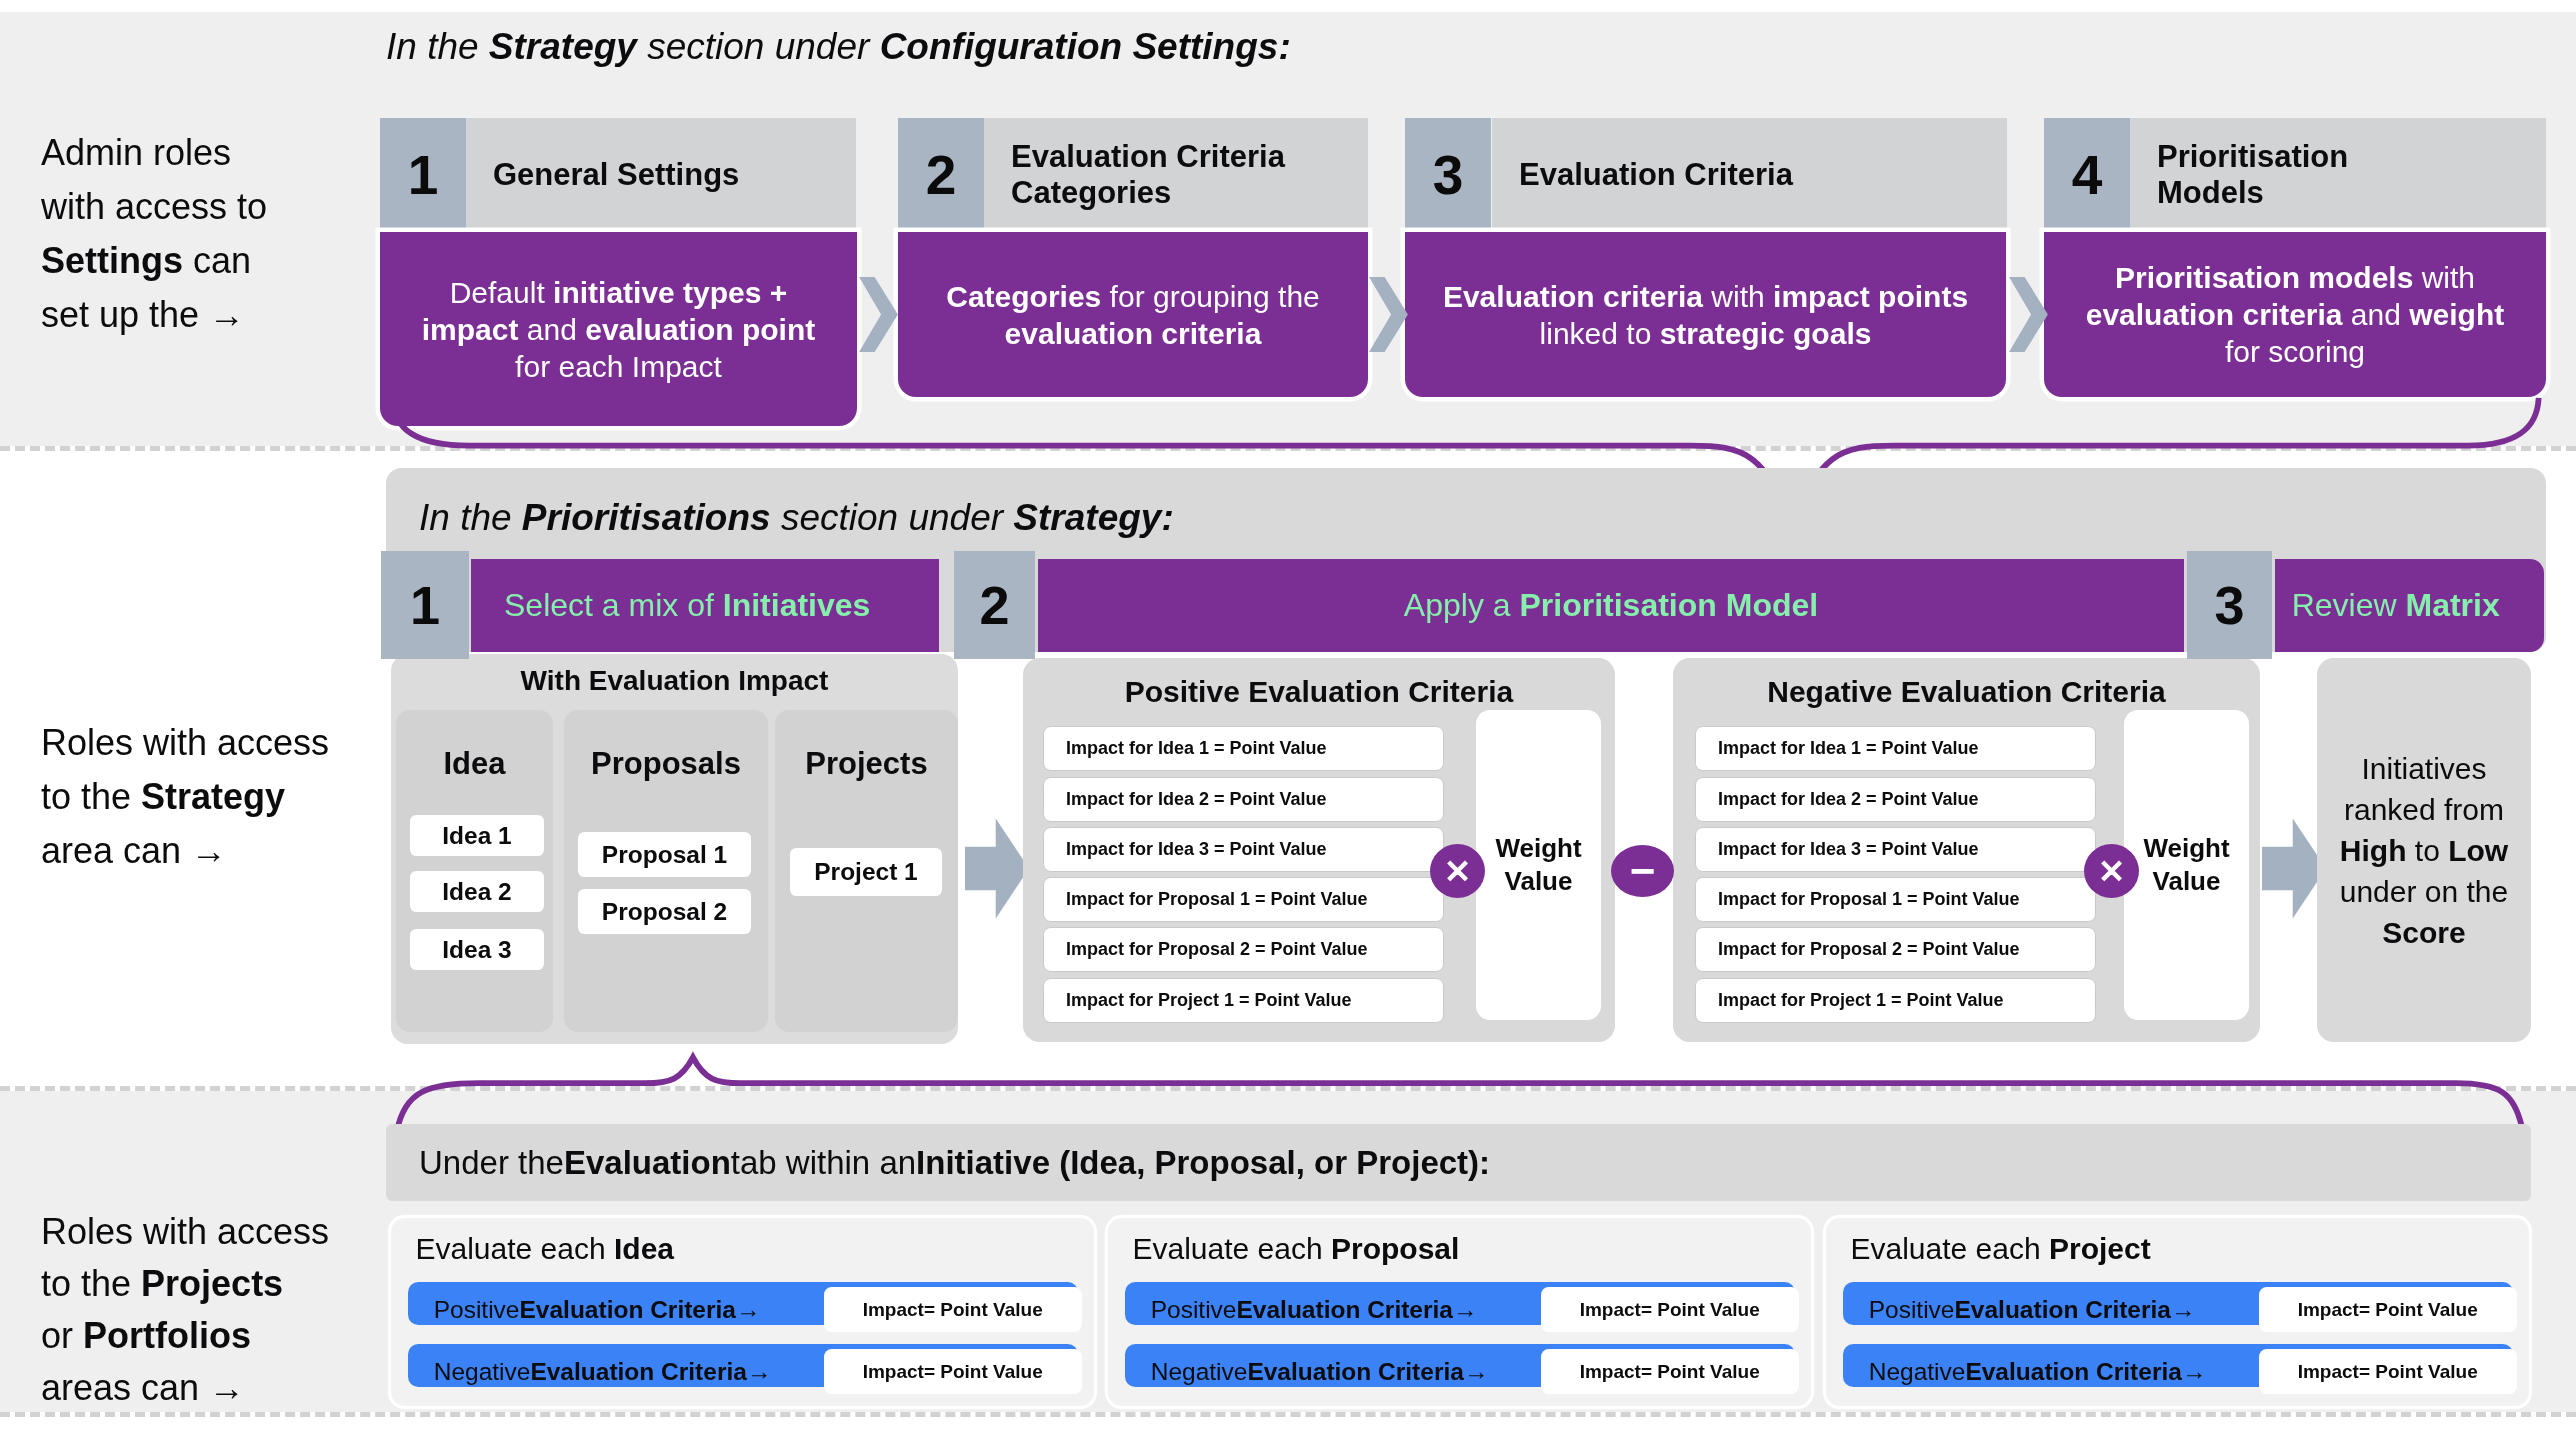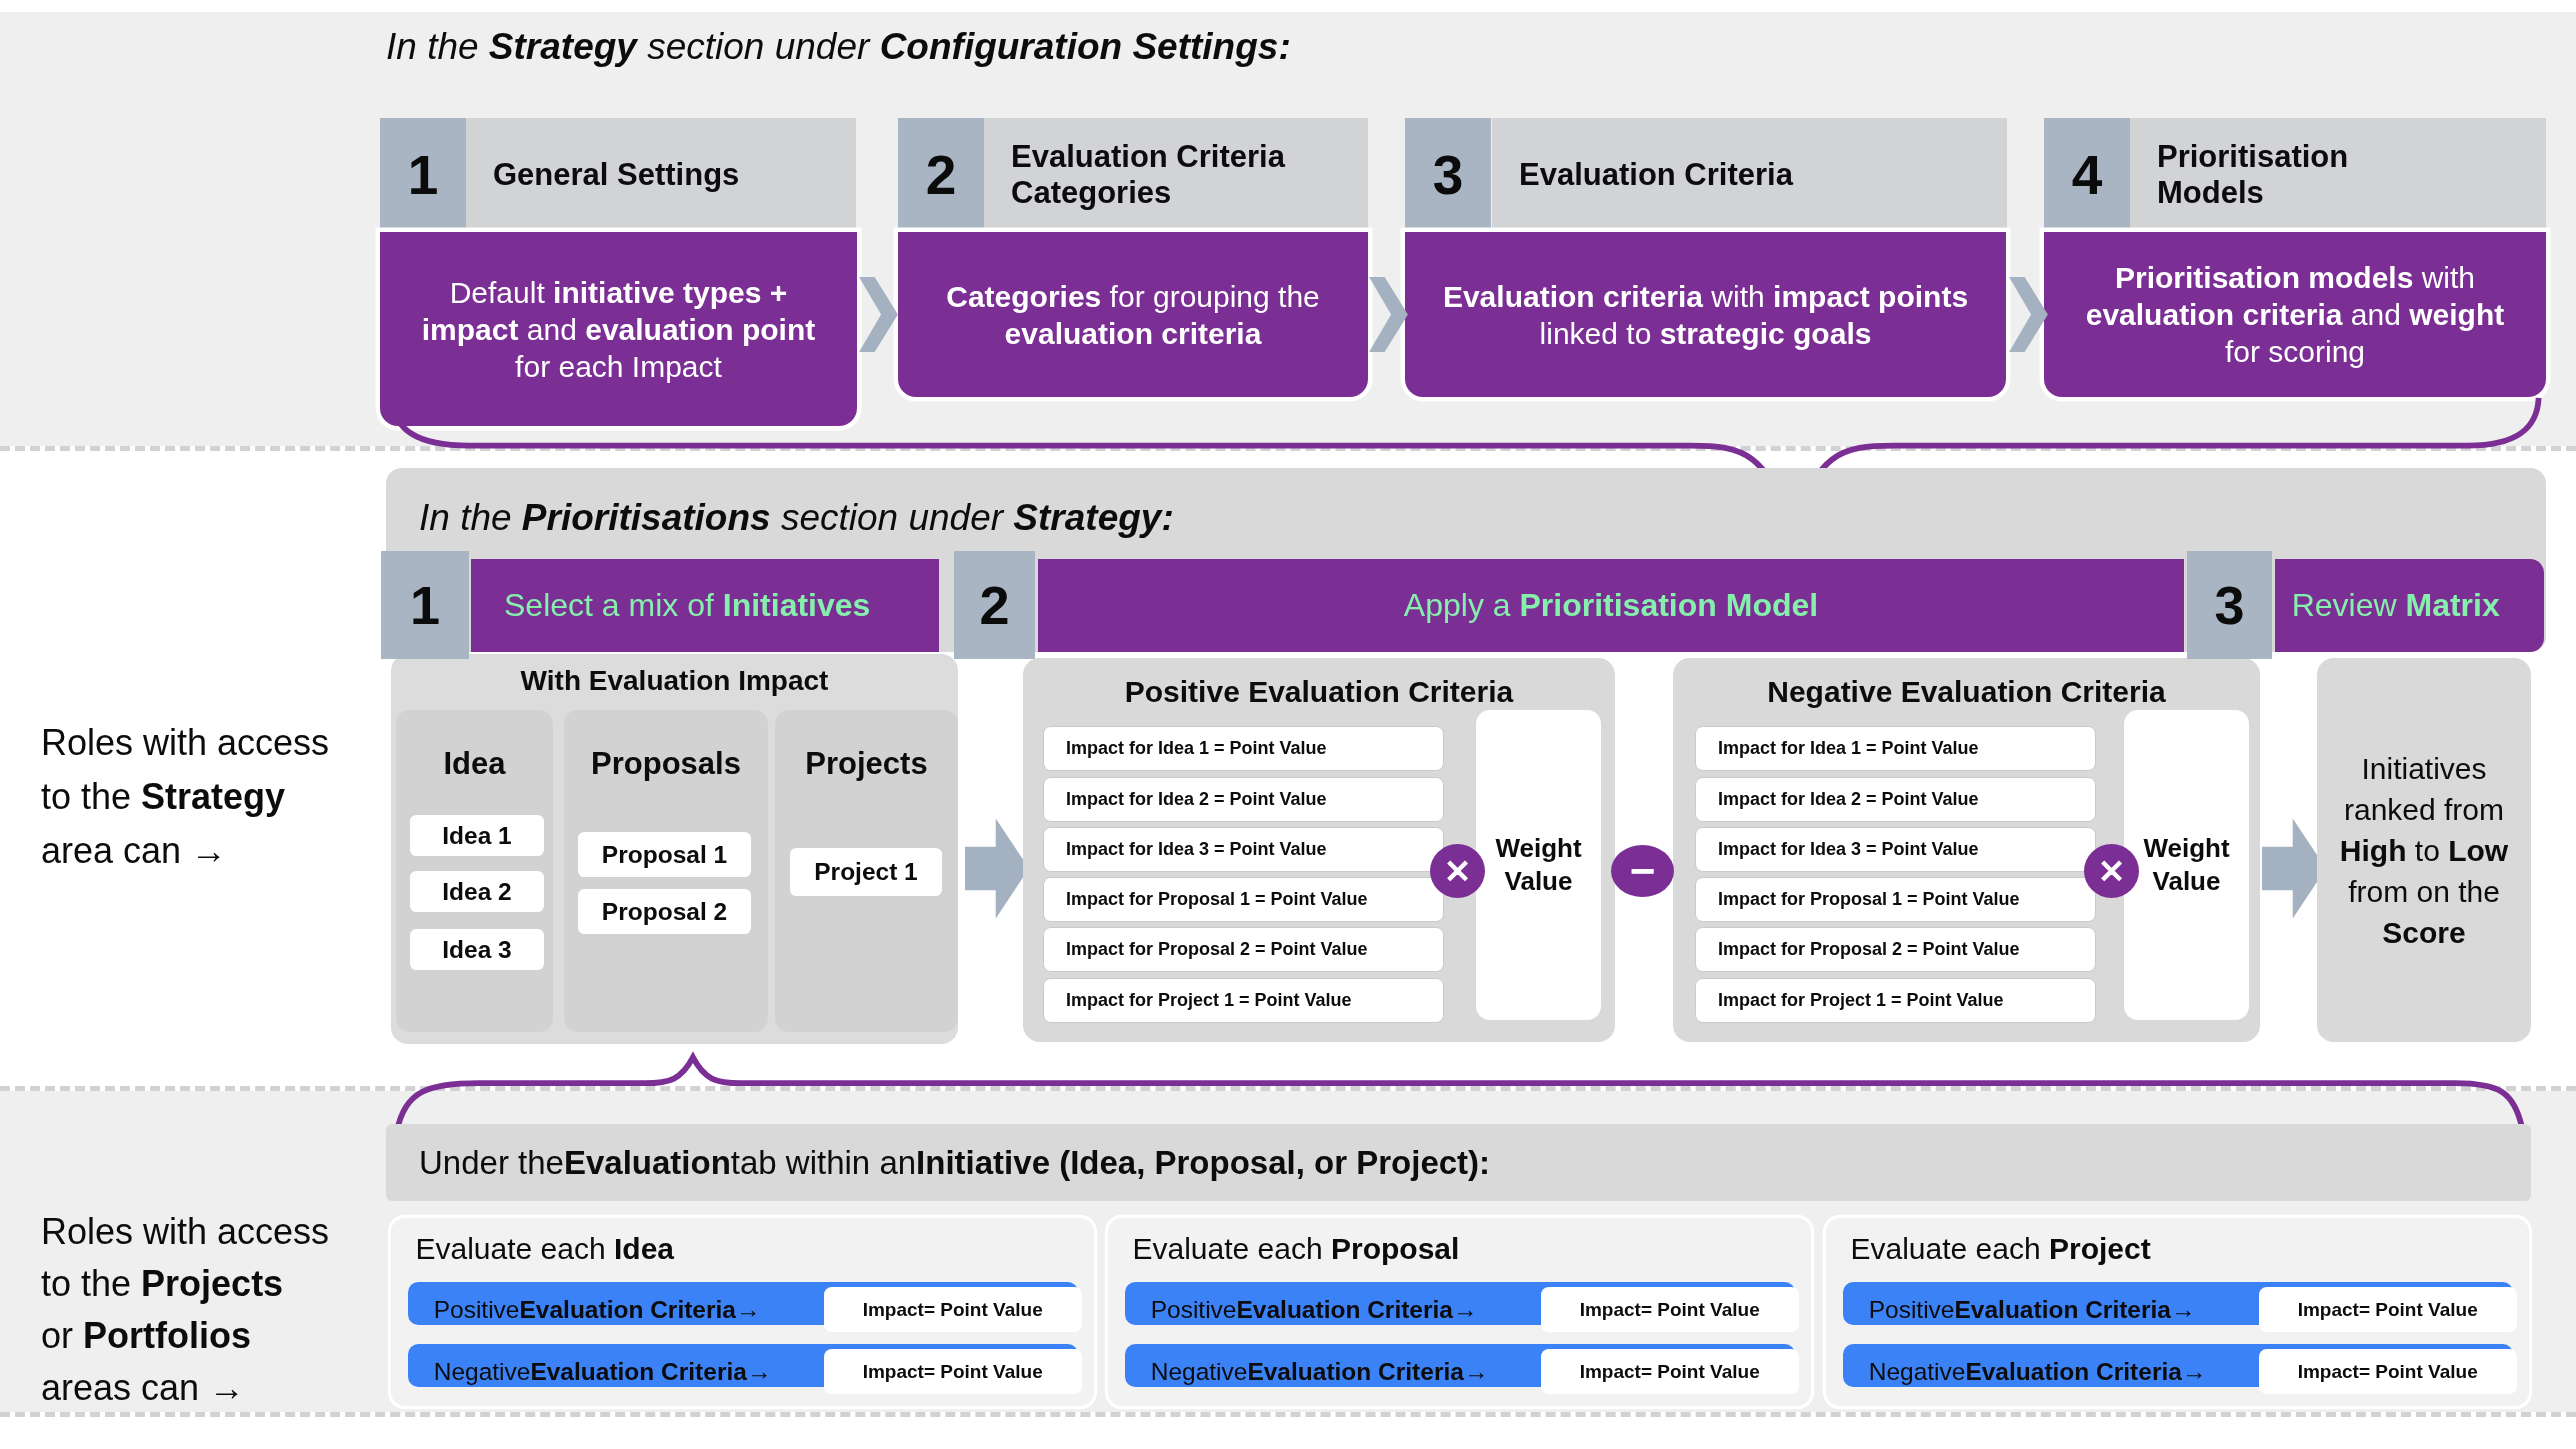--- a/index.html
+++ b/index.html
@@ -38,20 +38,26 @@
 <div id="canvas">
 
   <div class="band" style="top:11.6px;height:434px;"></div>
   <div class="band" style="top:1091px;height:321px;"></div>
   <div class="dash" style="top:446px;"></div>
   <div class="dash" style="top:1086px;"></div>
   <div class="dash" style="top:1412px;"></div>
 
   <div class="section-title" style="left:386px;top:26px;"><span>In the </span><span class="b">Strategy</span><span> section under </span><span class="b">Configuration Settings:</span></div>
 
+  <div class="aside" style="left:41px;top:126px;">
+    <div><span>Admin roles</span></div>
+    <div><span>with access to</span></div>
+    <div><span class="b">Settings</span><span> can</span></div>
+    <div><span>set up the →</span></div>
+  </div>
 
   <div class="card-badge" style="left:380px;top:118px;width:86px;height:113px;">1</div>
   <div class="card-header" style="left:466px;top:118px;width:390px;height:113px;box-sizing:border-box;">
       <span>General Settings</span>
     </div>
   <div class="card-body" style="left:380px;top:232px;width:477px;height:194px;">
       <span><span>Default </span><span class="b">initiative types + impact</span><span> and </span><span class="b">evaluation point</span><span> for each Impact</span></span>
     </div>
 
   <div class="card-badge" style="left:898px;top:118px;width:86px;height:113px;">2</div>
@@ -158,21 +164,21 @@
   <div class="impact-row" style="left:1695px;top:927px;width:401px;height:45px;">Impact for Proposal 2 = Point Value</div>
   <div class="impact-row" style="left:1695px;top:978px;width:401px;height:45px;">Impact for Project 1 = Point Value</div>
   <div class="opc" style="left:2084px;top:844px;width:55px;height:54px;font-size:33px;">✕</div>
   <div class="weight-box" style="left:2124px;top:710px;width:125px;height:310px;">Weight Value</div>
 
   <svg class="abs" style="left:2262px;top:813px;" width="64" height="111" viewBox="0 0 100 172">
       <polygon points="0,52 48,52 48,8 100,86 48,164 48,120 0,120" fill="#a3b1c0"></polygon>
     </svg>
 
   <div class="result-box" style="left:2317px;top:658px;width:214px;height:384px;">
-      <span><span>Initiatives ranked from </span><span class="b">High</span><span> to </span><span class="b">Low</span><span> from on the </span><span class="b">Score</span></span>
+      <span><span>Initiatives ranked from </span><span class="b">High</span><span> to </span><span class="b">Low</span><span> under on the </span><span class="b">Score</span></span>
     </div>
 
   <div class="abs" style="left:386px;top:1124px;width:2145px;height:77px;background:#d9d9da;border-radius:6.4px;"></div>
   <div class="abs" style="left:419px;top:1124px;height:77px;display:flex;align-items:center;font-size:33px;">
       <span>Under the </span>
       <span class="b">Evaluation</span>
       <span> tab within an </span>
       <span class="b">Initiative (Idea, Proposal, or Project):</span>
     </div>
 

